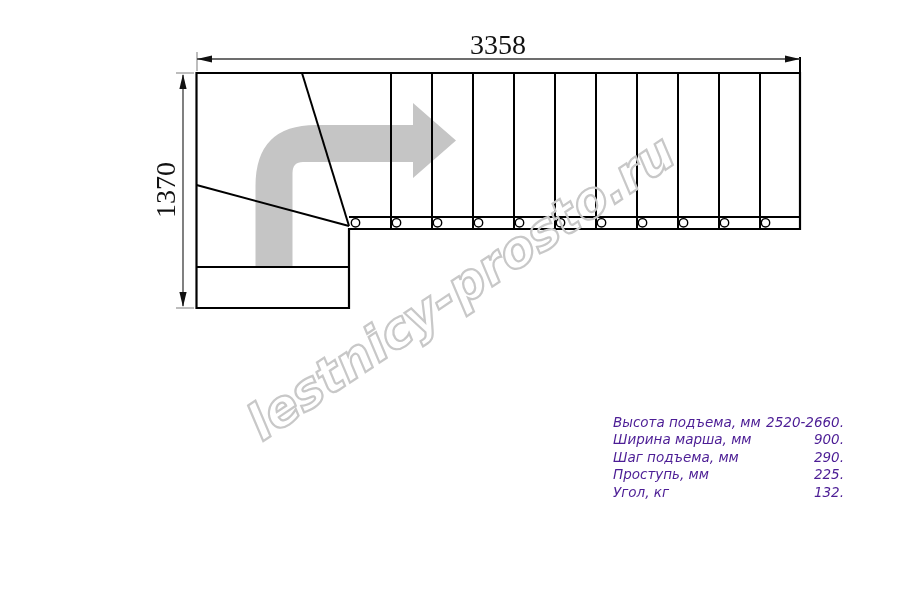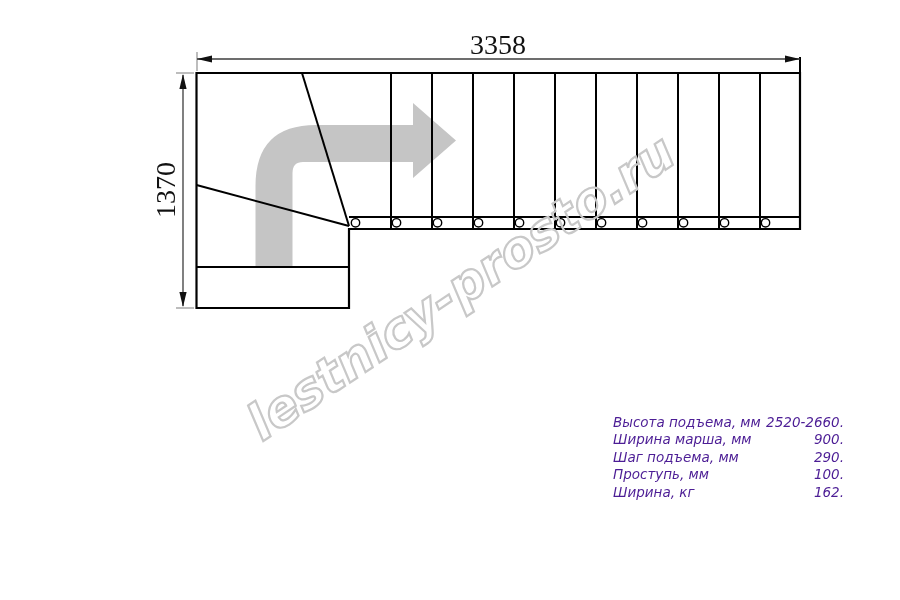--- a/index.html
+++ b/index.html
@@ -126,21 +126,21 @@
     <div class="spec-row">
       <span class="spec-label">Ширина марша, мм</span>
       <span class="spec-value">900.</span>
     </div>
     <div class="spec-row">
       <span class="spec-label">Шаг подъема, мм</span>
       <span class="spec-value">290.</span>
     </div>
     <div class="spec-row">
       <span class="spec-label">Проступь, мм</span>
-      <span class="spec-value">100.</span>
+      <span class="spec-value">225.</span>
     </div>
     <div class="spec-row">
-      <span class="spec-label">Ширина, кг</span>
-      <span class="spec-value">162.</span>
+      <span class="spec-label">Угол, кг</span>
+      <span class="spec-value">132.</span>
     </div>
   </div>
 
 </div>
 
 </body></html>

